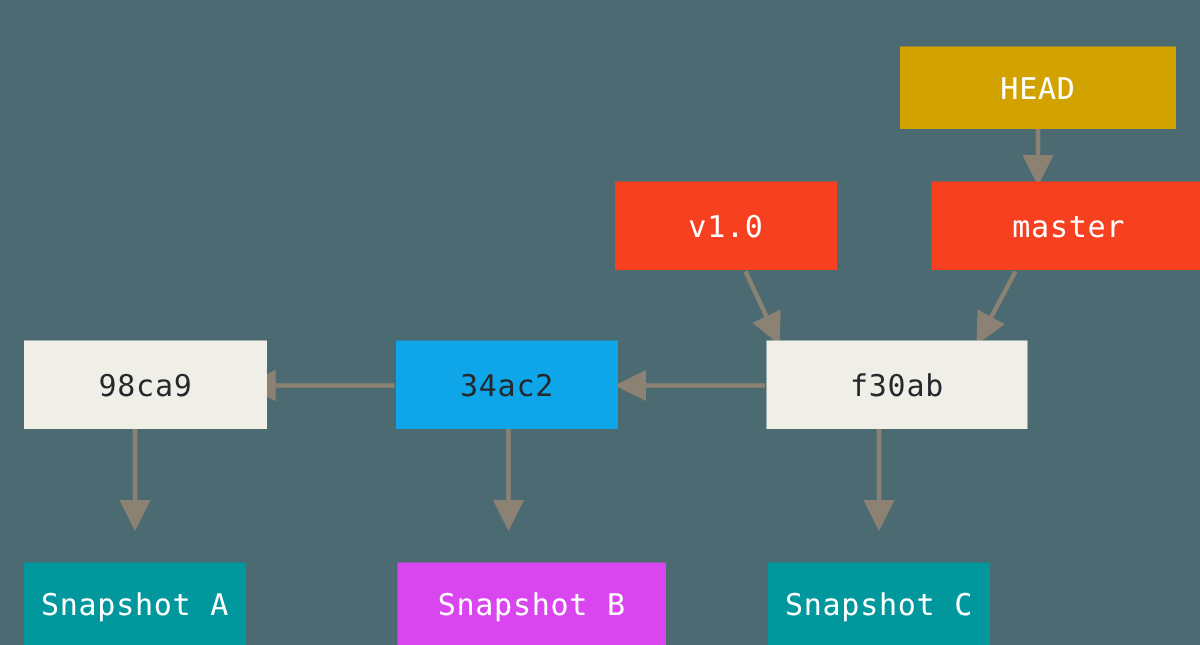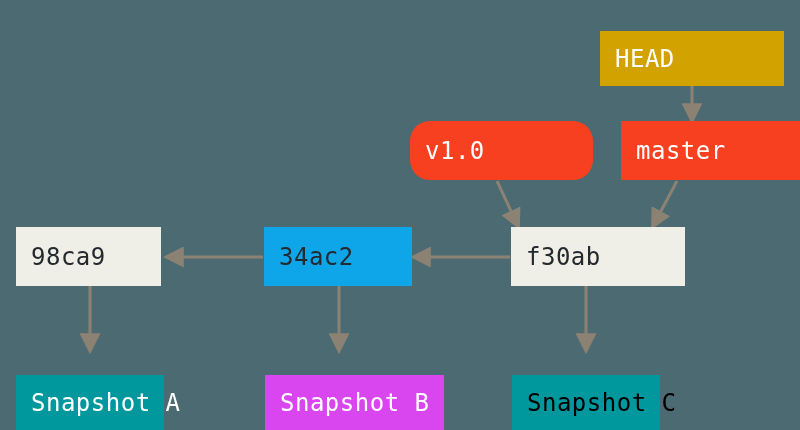--- a/index.html
+++ b/index.html
@@ -24,25 +24,25 @@
     top: 0;
     width: 800px;
     height: 430px;
     pointer-events: none;
   }
   .node {
     position: absolute;
     box-sizing: border-box;
     display: flex;
     align-items: center;
-    font-size: 24px;
+    justify-content: center;
+    font-size: 20px;
     letter-spacing: 0.5px;
     white-space: nowrap;
     z-index: 2;
-    padding-left: 15px;
   }
   .node-head {
     background: #d1a200;
     color: #ffffff;
   }
   .node-ref {
     background: #f6401f;
     color: #ffffff;
   }
   .node-commit {
@@ -76,38 +76,38 @@
         <line x1="510" y1="257" x2="414" y2="257" stroke="#8c8273" stroke-width="3" marker-end="url(#arrowhead)"></line>
         <line x1="90" y1="286" x2="90" y2="350" stroke="#8c8273" stroke-width="3" marker-end="url(#arrowhead)"></line>
         <line x1="339" y1="286" x2="339" y2="350" stroke="#8c8273" stroke-width="3" marker-end="url(#arrowhead)"></line>
         <line x1="586" y1="286" x2="586" y2="350" stroke="#8c8273" stroke-width="3" marker-end="url(#arrowhead)"></line>
       </g>
   </svg>
   <div id="node-layer">
       <div class="node node-head" style="left: 600px; top: 31px; width: 184px; height: 55px; background: rgb(209, 162, 0); color: rgb(255, 255, 255);">
         <span class="node-label">HEAD</span>
       </div>
-      <div class="node node-ref" style="left: 410px; top: 121px; width: 183px; height: 59px; background: rgb(246, 64, 31); color: rgb(255, 255, 255); border-radius: 20px;">
+      <div class="node node-ref" style="left: 410px; top: 121px; width: 148px; height: 59px; background: rgb(246, 64, 31); color: rgb(255, 255, 255);">
         <span class="node-label">v1.0</span>
       </div>
       <div class="node node-ref" style="left: 601px; top: 121px; width: 183px; height: 59px; background: rgb(246, 64, 31); color: rgb(255, 255, 255); margin-left: 20px;">
         <span class="node-label">master</span>
       </div>
-      <div class="node node-commit" style="left: 16px; top: 227px; width: 145px; height: 59px; background: rgb(240, 239, 231); color: rgb(36, 41, 46);">
+      <div class="node node-commit" style="left: 16px; top: 227px; width: 162px; height: 59px; background: rgb(240, 239, 231); color: rgb(36, 41, 46);">
         <span class="node-label">98ca9</span>
       </div>
       <div class="node node-commit" style="left: 264px; top: 227px; width: 148px; height: 59px; background: #0ea5e9; color: rgb(36, 41, 46);">
         <span class="node-label">34ac2</span>
       </div>
       <div class="node node-commit" style="left: 511px; top: 227px; width: 174px; height: 59px; background: rgb(240, 239, 231); color: rgb(36, 41, 46);">
         <span class="node-label">f30ab</span>
       </div>
       <div class="node node-snapshot" style="left: 16px; top: 351px; width: 148px; height: 56px; background: rgb(0, 151, 157); color: rgb(255, 255, 255);">
         <span class="node-label">Snapshot A</span>
       </div>
       <div class="node node-snapshot" style="left: 265px; top: 351px; width: 179px; height: 56px; background: #d946ef; color: rgb(255, 255, 255);">
         <span class="node-label">Snapshot B</span>
       </div>
-      <div class="node node-snapshot" style="left: 512px; top: 351px; width: 148px; height: 56px; background: rgb(0, 151, 157); color: #000000;">
+      <div class="node node-snapshot" style="left: 512px; top: 351px; width: 148px; height: 56px; background: rgb(0, 151, 157); color: #ffffff;">
         <span class="node-label">Snapshot C</span>
       </div>
     </div>
 </div>
 
 </body></html>

